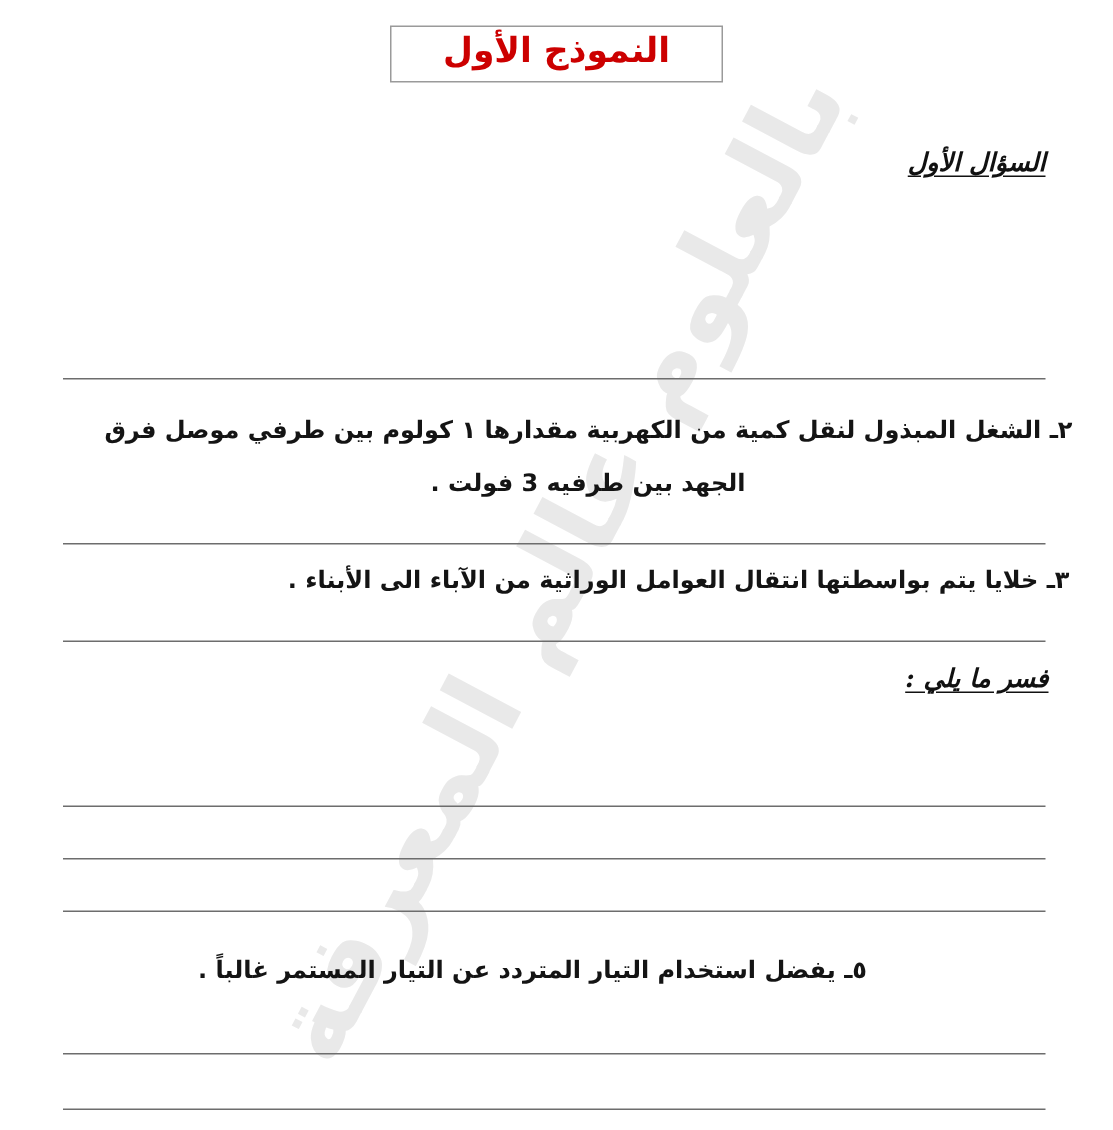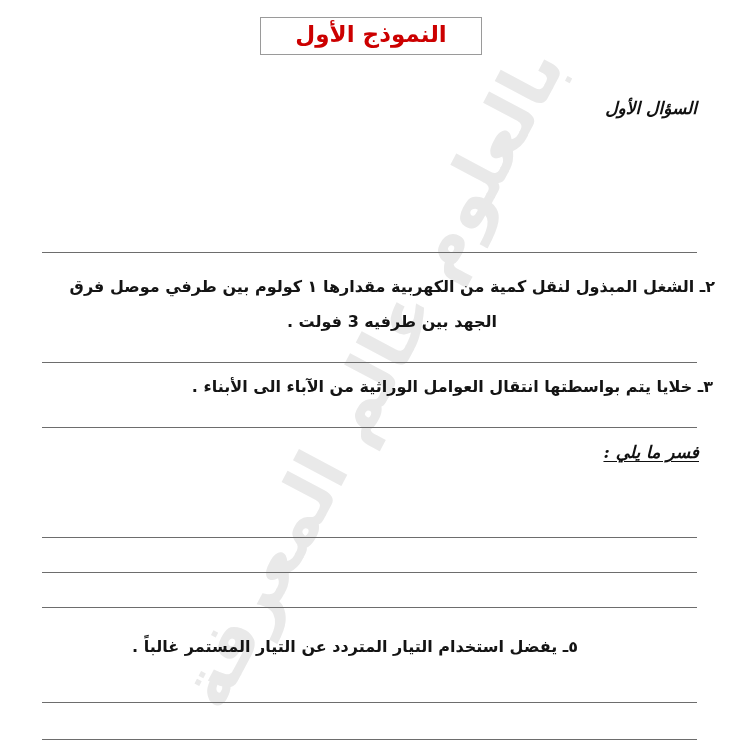--- a/index.html
+++ b/index.html
@@ -76,20 +76,21 @@
     z-index: 3;
     direction: rtl;
     text-align: right;
     color: #111111;
   }
 
   .heading {
     font-size: 17px;
     font-weight: 700;
     font-style: italic;
+    text-decoration: underline;
     text-underline-offset: 3px;
     font-family: "DejaVu Serif", "Liberation Serif", serif;
     white-space: nowrap;
   }
 
   .instruction {
     font-size: 17px;
     font-weight: 700;
     font-style: italic;
     text-decoration: underline;

